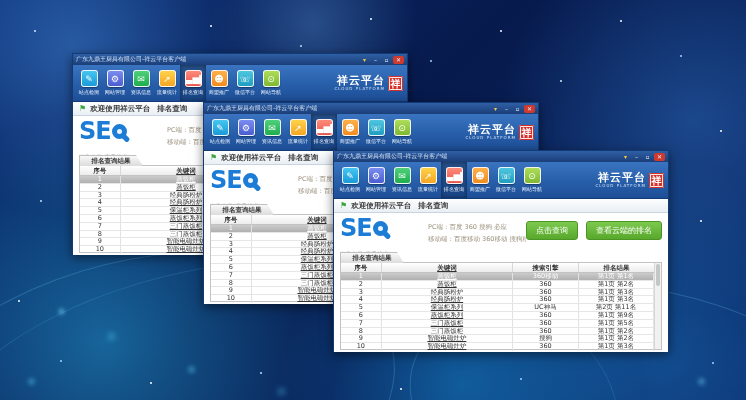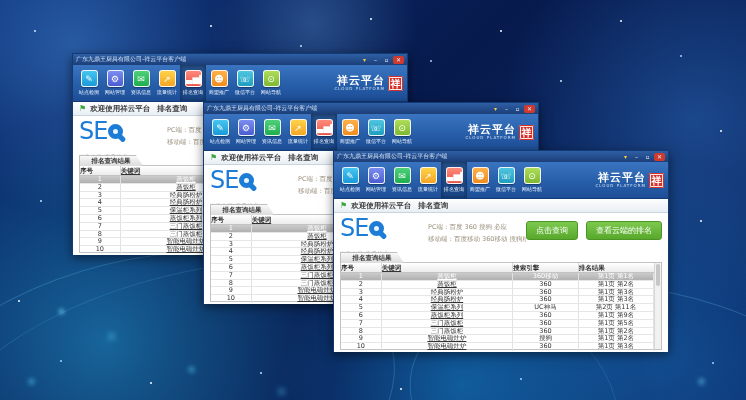--- a/index.html
+++ b/index.html
@@ -69,40 +69,40 @@
   .welcome { height:14px; background:linear-gradient(180deg,#fdfefe,#e9eff5);
     border-bottom:1px solid #c9d4df; display:flex; align-items:center; padding:0 6px; }
   .flag { color:#39a33c; font-size:8px; margin-right:4px; line-height:1; }
   .wmsg, .wsec { font-size:7.5px; font-weight:bold; color:#3c3c3c; }
   .wsec { margin-left:7px; }
 
   .content { background:#fff; height:139px; padding:0 6px; position:relative; }
   .topline { display:flex; align-items:flex-start; height:38px; padding-top:3px; }
   .seoblock { width:88px; }
   .seorow { display:flex; align-items:center; height:24px; }
-  .seotxt { font-size:24px; font-weight:400; color:#1c7cd6; letter-spacing:-1px; line-height:24px; }
+  .seotxt { font-size:24px; font-weight:700; color:#1c7cd6; letter-spacing:-1px; line-height:24px; }
   .seoq { width:15px; height:15px; border:5px solid #1c7cd6; border-radius:50%;
     background:#eaf4fe; position:relative; margin-left:1px; }
   .seoq::after { content:""; position:absolute; width:10px; height:5px; background:#1c7cd6;
     border-radius:2px; right:-8px; bottom:-6px; transform:rotate(45deg); }
   .tagline { font-size:5.5px; color:#b8b8b8; letter-spacing:1px; margin-top:2px; white-space:nowrap;
     display:inline-block; transform:scale(.9); transform-origin:left; }
   .engines { flex:1; font-size:6.5px; color:#9a8f7c; line-height:1.9; padding-top:5px; white-space:nowrap; overflow:hidden; }
   .btns { display:flex; gap:8px; padding-top:5px; }
   .gbtn { background:linear-gradient(180deg,#7cc94e,#58a82c); border:1px solid #4c9426; color:#fff;
     font-size:8px; height:19px; padding:0 9px; border-radius:3px; white-space:nowrap; cursor:pointer;
     font-family:inherit; }
   .tab { width:64px; height:11px; margin-top:1px; background:linear-gradient(180deg,#f8f8f8,#dcdcdc);
     border:1px solid #bfbfbf; border-bottom:none; clip-path:polygon(0 0,calc(100% - 7px) 0,100% 100%,0 100%);
     font-size:6.5px; font-weight:bold; color:#333; text-align:center; line-height:11px; position:relative; z-index:1; }
   .tablewrap { position:relative; border:1px solid #c3c3c3; height:88px; margin-top:-1px;
     padding-right:7px; background:#fff; }
   .thead { display:flex; height:10px; background:linear-gradient(180deg,#ffffff,#ececec);
     border-bottom:1px solid #c3c3c3; }
-  .hcell { font-size:6.5px; font-weight:bold; color:#333; text-align:left; line-height:10px;
+  .hcell { font-size:6.5px; font-weight:bold; color:#333; text-align:center; line-height:10px;
     border-right:1px solid #d8d8d8; overflow:hidden; }
   .c0 { width:13%; } .c1 { width:42%;text-decoration:underline; } .c2 { width:21%; } .c3 { width:24%; border-right:none; }
   .trow { display:flex; height:7.8px; border-bottom:1px solid #e6e6e6; }
   .trow:last-child { border-bottom:none; }
   .cell { font-size:6.5px; color:#333; text-align:center; line-height:7.8px;
     border-right:1px solid #e2e2e2; overflow:hidden; white-space:nowrap; }
   .trow.sel { background:linear-gradient(180deg,#cbcbcb,#b0b0b0); }
   .trow.sel .cell { color:#fff; }
   .vscroll { position:absolute; top:0; right:0; bottom:0; width:7px; background:#f1f1f1;
     border-left:1px solid #d7d7d7; }

